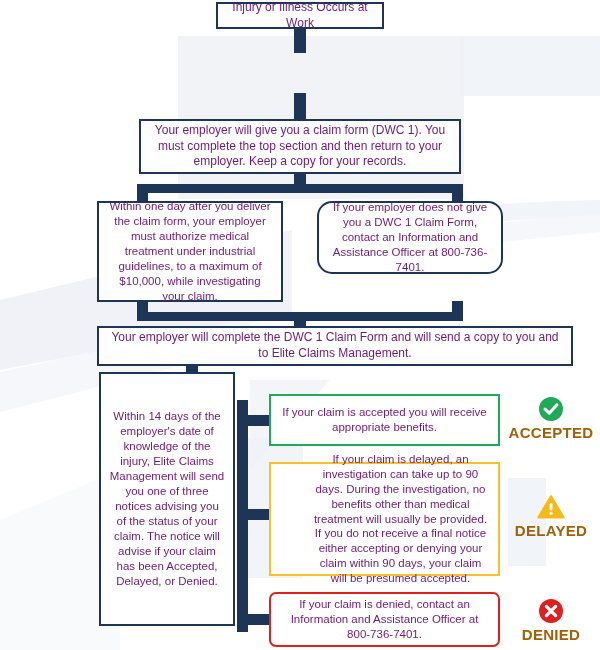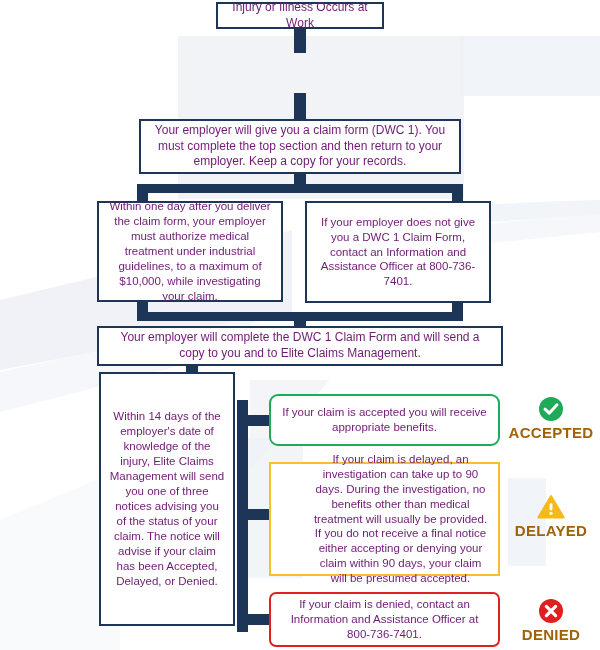--- a/index.html
+++ b/index.html
@@ -114,33 +114,33 @@
 
 
   <div class="box" style="left:139px; top:119px; width:322px; height:55px; font-size:12px;">
     <span class="txt">Your employer will give you a claim form (DWC 1). You must complete the top section and then return to your employer.  Keep a copy for your records.</span>
   </div>
 
   <div class="box" style="left:97px; top:201px; width:186px; height:101px; font-size:11.5px;">
     <span class="txt">Within one day after you deliver the claim form, your employer must authorize medical treatment under industrial guidelines, to a maximum of $10,000, while investigating your claim.</span>
   </div>
 
-  <div class="box" style="left:305px; top:201px; width:186px; height:102px; font-size:11.5px;">
+  <div class="box" style="left:317px; top:201px; width:186px; height:73px; font-size:11.5px;border-radius:15px;">
     <span class="txt">If your employer does not give you a DWC 1 Claim Form, contact an Information and Assistance Officer at 800-736-7401.</span>
   </div>
 
-  <div class="box" style="left:97px; top:326px; width:406px; height:40px; font-size:12px;">
+  <div class="box" style="left:97px; top:326px; width:476px; height:40px; font-size:12px;">
     <span class="txt">Your employer will complete the DWC 1 Claim Form and will send a copy to you and to Elite Claims Management.</span>
   </div>
 
   <div class="box" style="left:99px; top:372px; width:136px; height:254px; font-size:11.5px;">
     <span class="txt">Within 14 days of the employer's date of knowledge of the injury, Elite Claims Management will send you one of three notices advising you of the status of your claim.  The notice will advise if your claim has been Accepted, Delayed, or Denied.</span>
   </div>
 
-  <div class="box green" style="left:269px; top:394px; width:231px; height:52px; font-size:11.5px;border-radius:9px;">
+  <div class="box green" style="left:269px; top:394px; width:231px; height:52px; font-size:11.5px;">
     <span class="txt">If your claim is accepted you will receive appropriate benefits.</span>
   </div>
 
   <div class="box yellow" style="left:269px; top:462px; width:231px; height:114px; font-size:11.5px;">
     <span class="txt">If your claim is delayed, an investigation can take up to 90 days. During the investigation, no benefits other than medical treatment will usually be provided. If you do not receive a final notice either accepting or denying your claim within 90 days, your claim will be presumed accepted.</span>
   </div>
 
   <div class="box red" style="left:269px; top:592px; width:231px; height:55px; font-size:11.5px;">
     <span class="txt">If your claim is denied, contact an Information and Assistance Officer at 800-736-7401.</span>
   </div>

